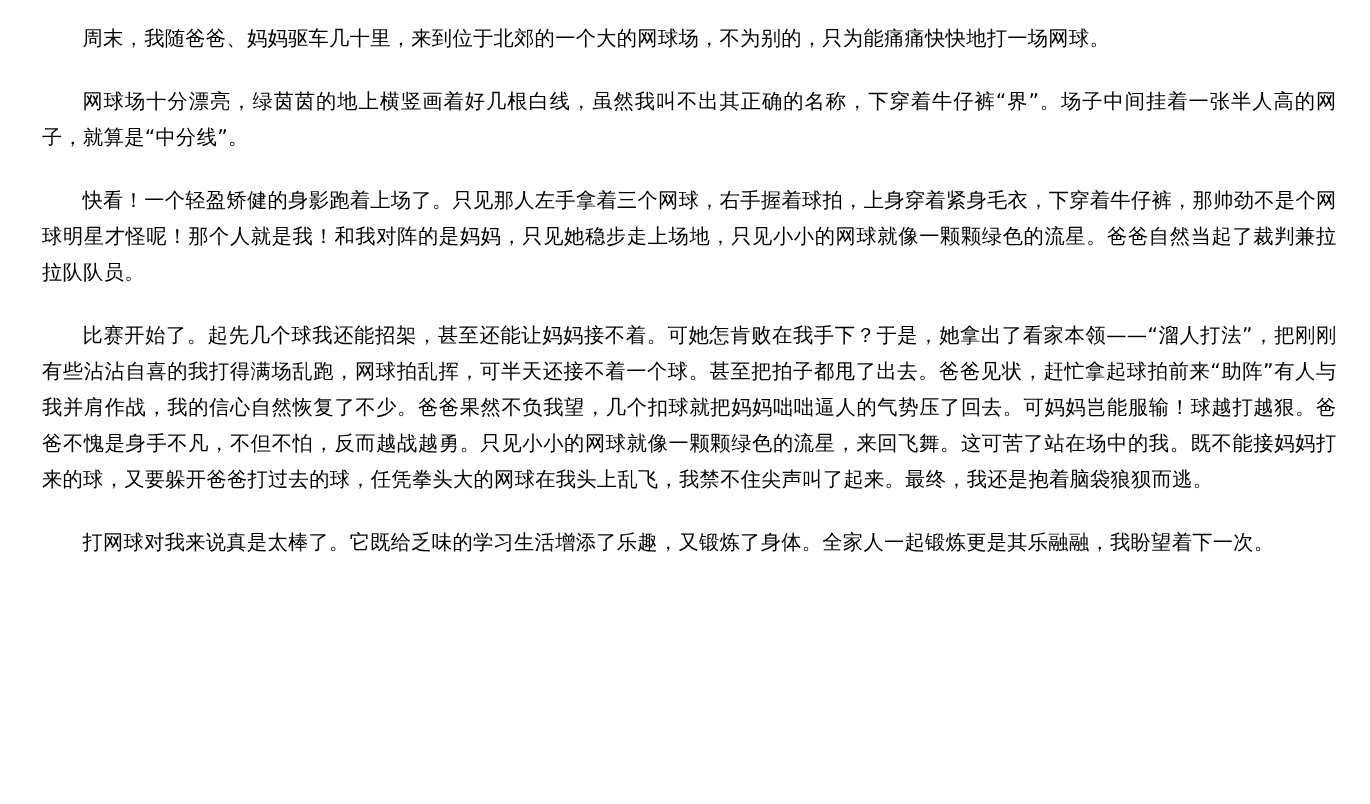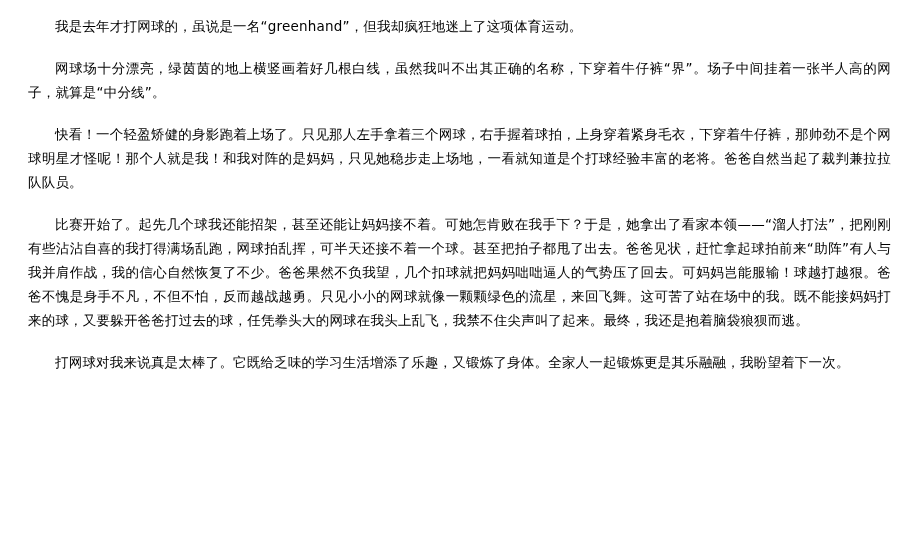--- a/index.html
+++ b/index.html
@@ -29,18 +29,18 @@
     word-break: break-all;
   }
   .para:last-child {
     margin-bottom: 4px;
   }
 </style>
 </head>
 <body>
 
 <div id="doc">
-  <p class="para">我是去年才打网球的，虽说是一名“greenhand”，但我却疯狂地迷上了这项体育运动。</p>
+  <p class="para">周末，我随爸爸、妈妈驱车几十里，来到位于北郊的一个大的网球场，不为别的，只为能痛痛快快地打一场网球。</p>
   <p class="para">网球场十分漂亮，绿茵茵的地上横竖画着好几根白线，虽然我叫不出其正确的名称，下穿着牛仔裤“界”。场子中间挂着一张半人高的网子，就算是“中分线”。</p>
-  <p class="para">快看！一个轻盈矫健的身影跑着上场了。只见那人左手拿着三个网球，右手握着球拍，上身穿着紧身毛衣，下穿着牛仔裤，那帅劲不是个网球明星才怪呢！那个人就是我！和我对阵的是妈妈，只见她稳步走上场地，一看就知道是个打球经验丰富的老将。爸爸自然当起了裁判兼拉拉队队员。</p>
+  <p class="para">快看！一个轻盈矫健的身影跑着上场了。只见那人左手拿着三个网球，右手握着球拍，上身穿着紧身毛衣，下穿着牛仔裤，那帅劲不是个网球明星才怪呢！那个人就是我！和我对阵的是妈妈，只见她稳步走上场地，只见小小的网球就像一颗颗绿色的流星。爸爸自然当起了裁判兼拉拉队队员。</p>
   <p class="para">比赛开始了。起先几个球我还能招架，甚至还能让妈妈接不着。可她怎肯败在我手下？于是，她拿出了看家本领——“溜人打法”，把刚刚有些沾沾自喜的我打得满场乱跑，网球拍乱挥，可半天还接不着一个球。甚至把拍子都甩了出去。爸爸见状，赶忙拿起球拍前来“助阵”有人与我并肩作战，我的信心自然恢复了不少。爸爸果然不负我望，几个扣球就把妈妈咄咄逼人的气势压了回去。可妈妈岂能服输！球越打越狠。爸爸不愧是身手不凡，不但不怕，反而越战越勇。只见小小的网球就像一颗颗绿色的流星，来回飞舞。这可苦了站在场中的我。既不能接妈妈打来的球，又要躲开爸爸打过去的球，任凭拳头大的网球在我头上乱飞，我禁不住尖声叫了起来。最终，我还是抱着脑袋狼狈而逃。</p>
   <p class="para">打网球对我来说真是太棒了。它既给乏味的学习生活增添了乐趣，又锻炼了身体。全家人一起锻炼更是其乐融融，我盼望着下一次。</p>
 </div>
 
 </body></html>

